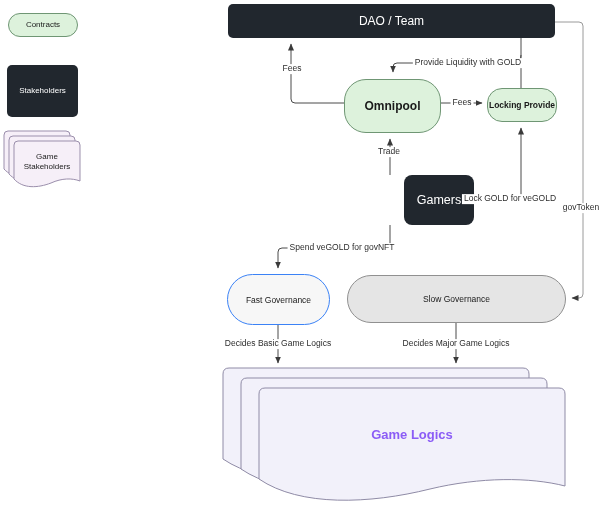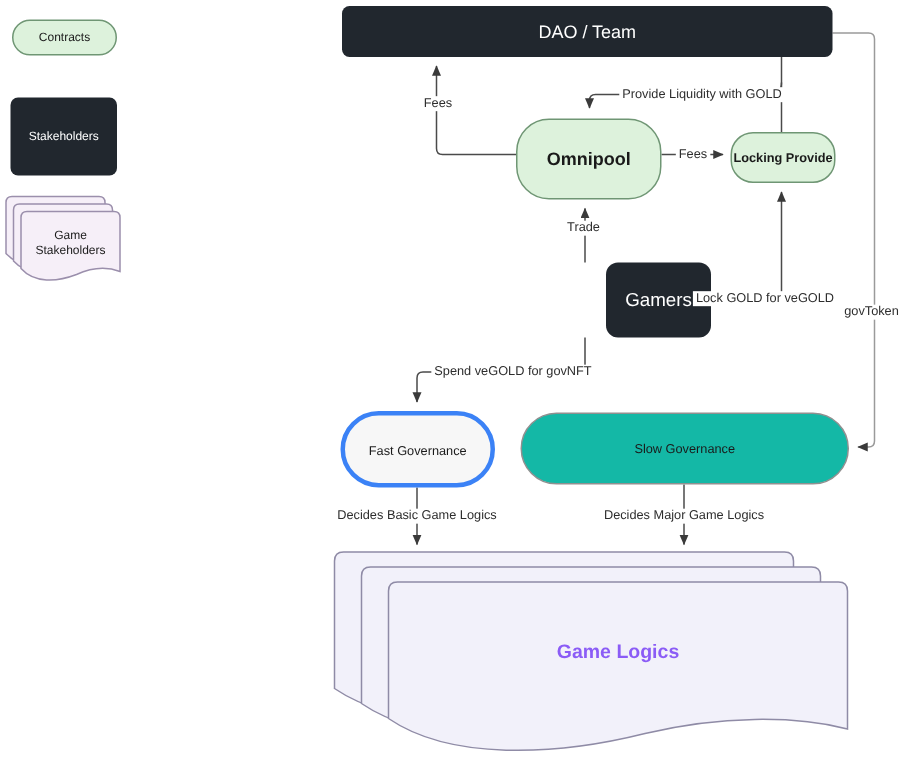--- a/index.html
+++ b/index.html
@@ -4,22 +4,22 @@
 <style>
   html,body{margin:0;padding:0;background:#ffffff;}
   #canvas{
     position:relative;width:600px;height:510px;overflow:hidden;
     font-family:"Liberation Sans", sans-serif;background:#ffffff;
   }
   .node{position:absolute;display:flex;align-items:center;justify-content:center;
     box-sizing:border-box;text-align:center;color:#1a1a1a;}
   .node-dark{background:#21272e;color:#ffffff;border-radius:5px;font-weight:400;}
   .node-green{background:#ddf2dc;border:1px solid #6f9674;}
-  .node-pill-light{background:#f7f7f7;border:3px solid #3b82f6;}
-  .node-pill-gray{background:#14b8a6;border:1px solid #909090;}
+  .node-pill-light{background:#f7f7f7;border:1px solid #3b82f6;}
+  .node-pill-gray{background:#e5e5e5;border:1px solid #909090;}
   .edge-label{position:absolute;transform:translate(-50%,-50%);
     background:#ffffff;padding:0 2px;font-size:8.5px;color:#2d2d2d;white-space:nowrap;line-height:1.15;}
   .svg-layer{position:absolute;left:0;top:0;pointer-events:none;}
   .legend-label{font-size:8px;line-height:1.25;}
   .big-label{position:absolute;font-weight:700;color:#8b5cf6;
     transform:translate(-50%,-50%);white-space:nowrap;}
 </style>
 </head>
 <body>
 

